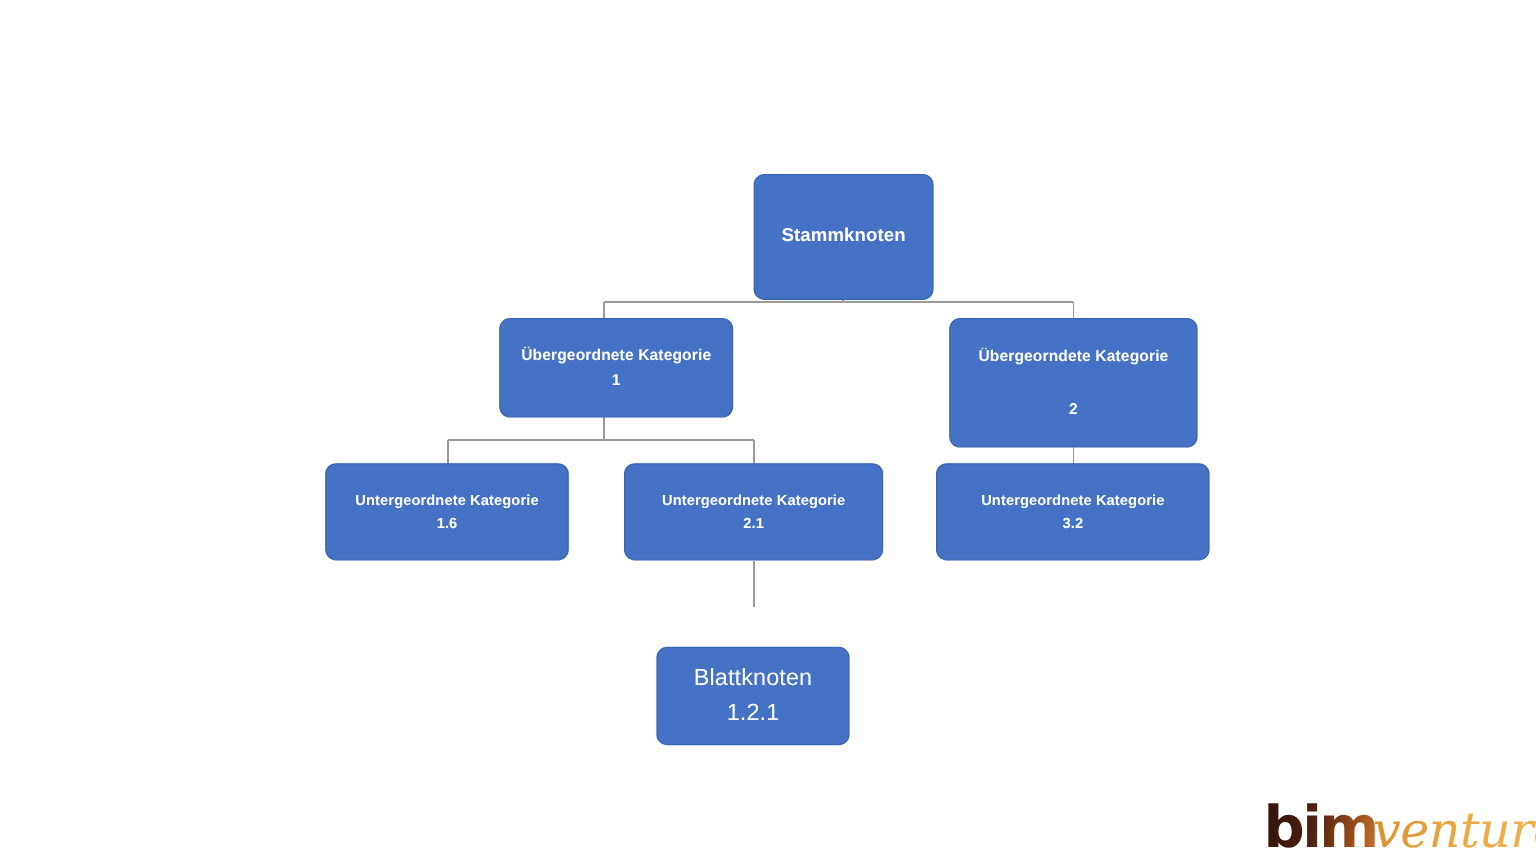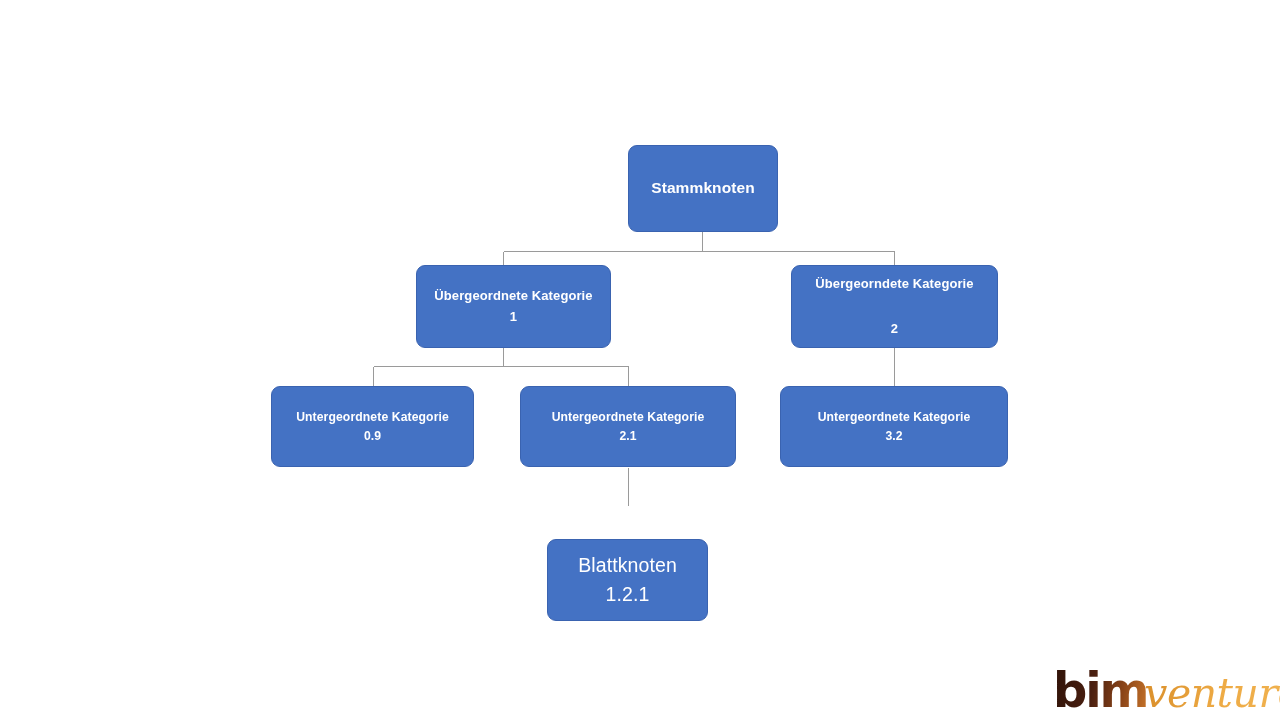--- a/index.html
+++ b/index.html
@@ -111,37 +111,37 @@
       <path d="M373.5,366.5 L628.5,366.5"></path>
       <path d="M373.5,366.5 L373.5,386.5"></path>
       <path d="M628.5,366.5 L628.5,386.5"></path>
 
       <path d="M894.5,347.5 L894.5,386.5"></path>
 
       <path d="M628.5,467.5 L628.5,505.5"></path>
     </g>
   </svg>
 
-  <div class="node lvl-root" style="left:628px; top:145px; width:150px; height:87px;">
+  <div class="node lvl-root" style="left:628px; top:145px; width:150px; height:105px;">
     <span class="line">Stammknoten</span>
   </div>
 
   <div class="node lvl-parent" style="left:416px; top:265px; width:195px; height:83px;">
     <span class="line">Übergeordnete Kategorie</span>
     <span class="line">1</span>
   </div>
 
-  <div class="node lvl-parent" style="left:791px; top:265px; width:207px; height:83px;gap:24px;">
+  <div class="node lvl-parent" style="left:791px; top:265px; width:207px; height:108px;gap:24px;">
     <span class="line">Übergeorndete Kategorie</span>
     <span class="line">2</span>
   </div>
 
   <div class="node lvl-child" style="left:271px; top:386px; width:203px; height:81px;">
     <span class="line">Untergeordnete Kategorie</span>
-    <span class="line">0.9</span>
+    <span class="line">1.6</span>
   </div>
 
   <div class="node lvl-child" style="left:520px; top:386px; width:216px; height:81px;">
     <span class="line">Untergeordnete Kategorie</span>
     <span class="line">2.1</span>
   </div>
 
   <div class="node lvl-child" style="left:780px; top:386px; width:228px; height:81px;">
     <span class="line">Untergeordnete Kategorie</span>
     <span class="line">3.2</span>

